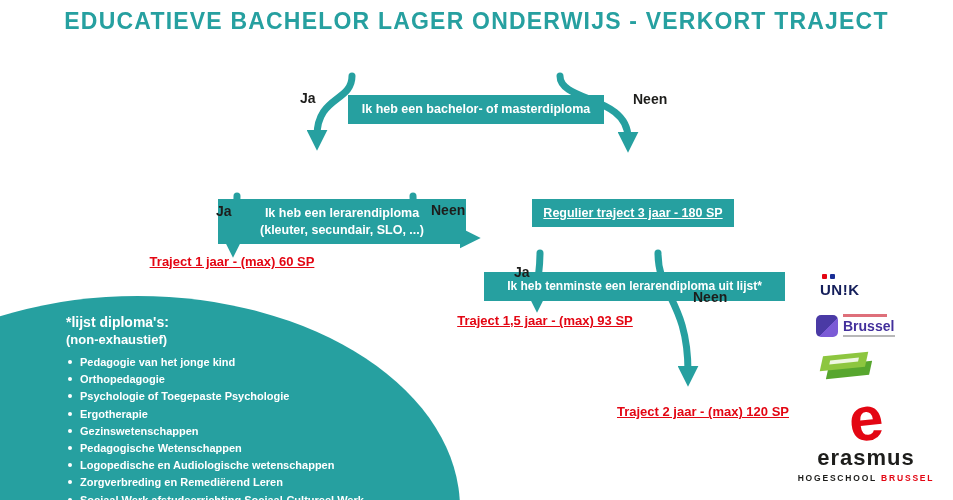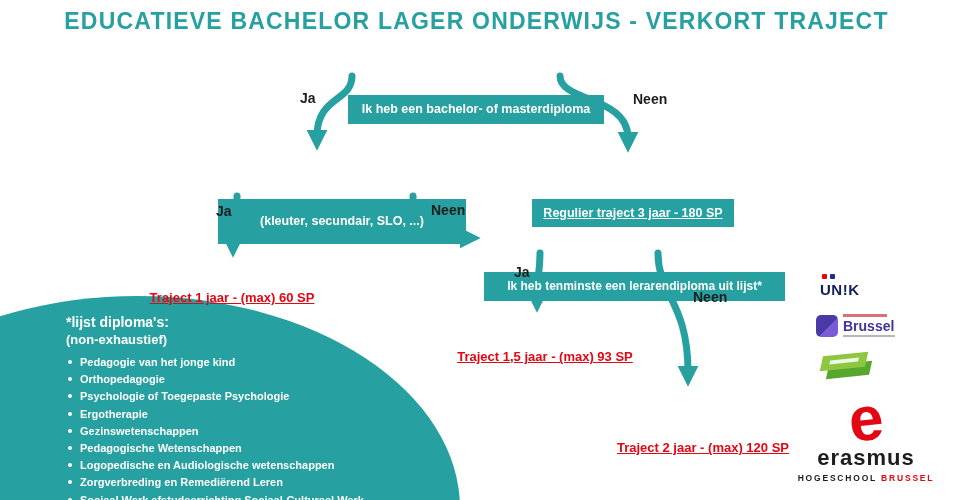--- a/index.html
+++ b/index.html
@@ -20,21 +20,21 @@
   #box-leraren { left:218px; top:151px; width:248px; height:45px; }
   #box-regulier{ left:532px; top:151px; width:202px; height:28px; text-decoration:underline; }
   #box-lijst   { left:484px; top:224px; width:301px; height:29px; font-size:12px; }
 
   .lbl { position:absolute; color:#1d1d1b; font-weight:700; font-size:14px; }
   #ja1  { left:300px; top:90px; }  #neen1{ left:633px; top:91px; }
   #ja2  { left:216px; top:203px; } #neen2{ left:431px; top:202px; }
   #ja3  { left:514px; top:264px; } #neen3{ left:693px; top:289px; }
 
   .outcome { position:absolute; color:#e30613; font-weight:700; font-size:13px;
-             text-align:center; text-decoration:underline;margin-top:36px; }
+             text-align:center; text-decoration:underline; }
   #out1 { left:126px; top:254px; width:212px; }
   #out2 { left:436px; top:313px; width:218px; }
   #out3 { left:598px; top:404px; width:210px; }
 
   .blob { position:absolute; left:-185px; top:296px; width:645px; height:425px;
           border-radius:50%; background:#26a0a0; }
 
   .diploma-list { position:absolute; left:66px; top:314px; width:350px; color:#ffffff; }
   .dl-h1 { font-size:14px; font-weight:700; margin-bottom:2px; }
   .dl-h2 { font-size:13px; font-weight:700; margin-bottom:9px; }
@@ -96,20 +96,21 @@
     <path d="M540,253 C540,272 537,278 537,298" stroke="#26a0a0" stroke-width="7" fill="none" stroke-linecap="round" marker-end="url(#ah)"></path>
     <path d="M658,253 C658,295 688,302 688,372" stroke="#26a0a0" stroke-width="7" fill="none" stroke-linecap="round" marker-end="url(#ah)"></path>
   </svg>
 
   <div class="box" id="box-start">Ik heb een bachelor- of masterdiploma</div>
 
   <div class="lbl" id="ja1">Ja</div>
   <div class="lbl" id="neen1">Neen</div>
 
   <div class="box" id="box-leraren">
+    <div>Ik heb een lerarendiploma</div>
     <div>(kleuter, secundair, SLO, ...)</div>
   </div>
 
   <div class="box" id="box-regulier">Regulier traject 3 jaar - 180 SP</div>
 
   <div class="lbl" id="ja2">Ja</div>
   <div class="lbl" id="neen2">Neen</div>
 
   <div class="box" id="box-lijst">Ik heb tenminste een lerarendiploma uit lijst*</div>
 

